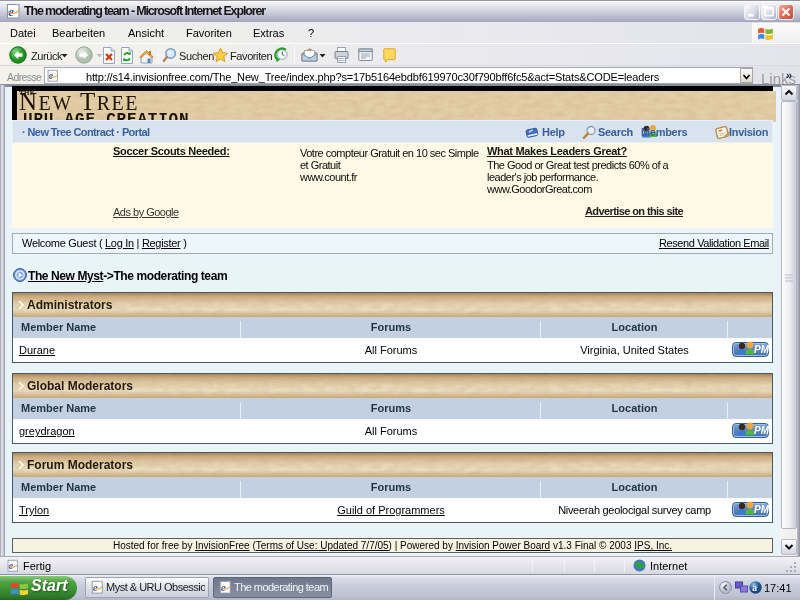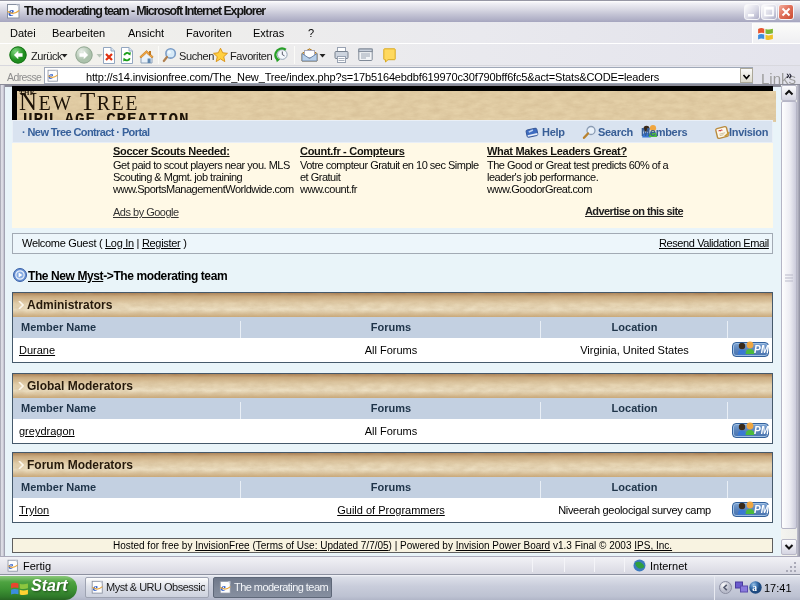--- a/index.html
+++ b/index.html
@@ -274,24 +274,22 @@
     <path d="M5 5.5 Q6 4.2 7 5.5 Q8 4.2 9 5.5" stroke="#D04040" stroke-width="1" fill="none"></path>
     <path d="M5 8.5 L11 8.5 M5 10 L9 10" stroke="#C8B890" stroke-width="0.8"></path>
       </g>
     <path d="M10 11 L15 6.5 L15.8 8 L11.5 12 Z" fill="#C89838"></path>
   </svg>
   <div class="abs" style="left:724px;top:41px;font-size:11px;font-weight:bold;color:#385E96;letter-spacing:-0.3px;">Invision</div>
 
   <div id="adsarea" class="abs"></div>
   <div class="abs" style="left:108px;top:60px;">
     <div class="adt">Soccer Scouts Needed:</div>
-    <div class="adb" style="margin-top:2px;">Get paid to scout players near you. MLS<br>Scouting &amp; Mgmt. job training<br>www.SportsManagementWorldwide.com</div>
   </div>
   <div class="abs" style="left:295px;top:60px;">
-    <div class="adt">Count.fr - Compteurs</div>
     <div class="adb" style="margin-top:2px;">Votre compteur Gratuit en 10 sec Simple<br>et Gratuit<br>www.count.fr</div>
   </div>
   <div class="abs" style="left:482px;top:60px;">
     <div class="adt">What Makes Leaders Great?</div>
     <div class="adb" style="margin-top:2px;">The Good or Great test predicts 60% of a<br>leader's job performance.<br>www.GoodorGreat.com</div>
   </div>
   <div class="abs" style="left:108px;top:121px;font-size:11px;color:#333;letter-spacing:-0.5px;"><u>Ads by Google</u></div>
   <div class="abs" style="left:580px;top:120px;font-size:11px;font-weight:bold;color:#222;letter-spacing:-0.6px;"><u>Advertise on this site</u></div>
 
   <div id="welcome" class="abs"></div>

